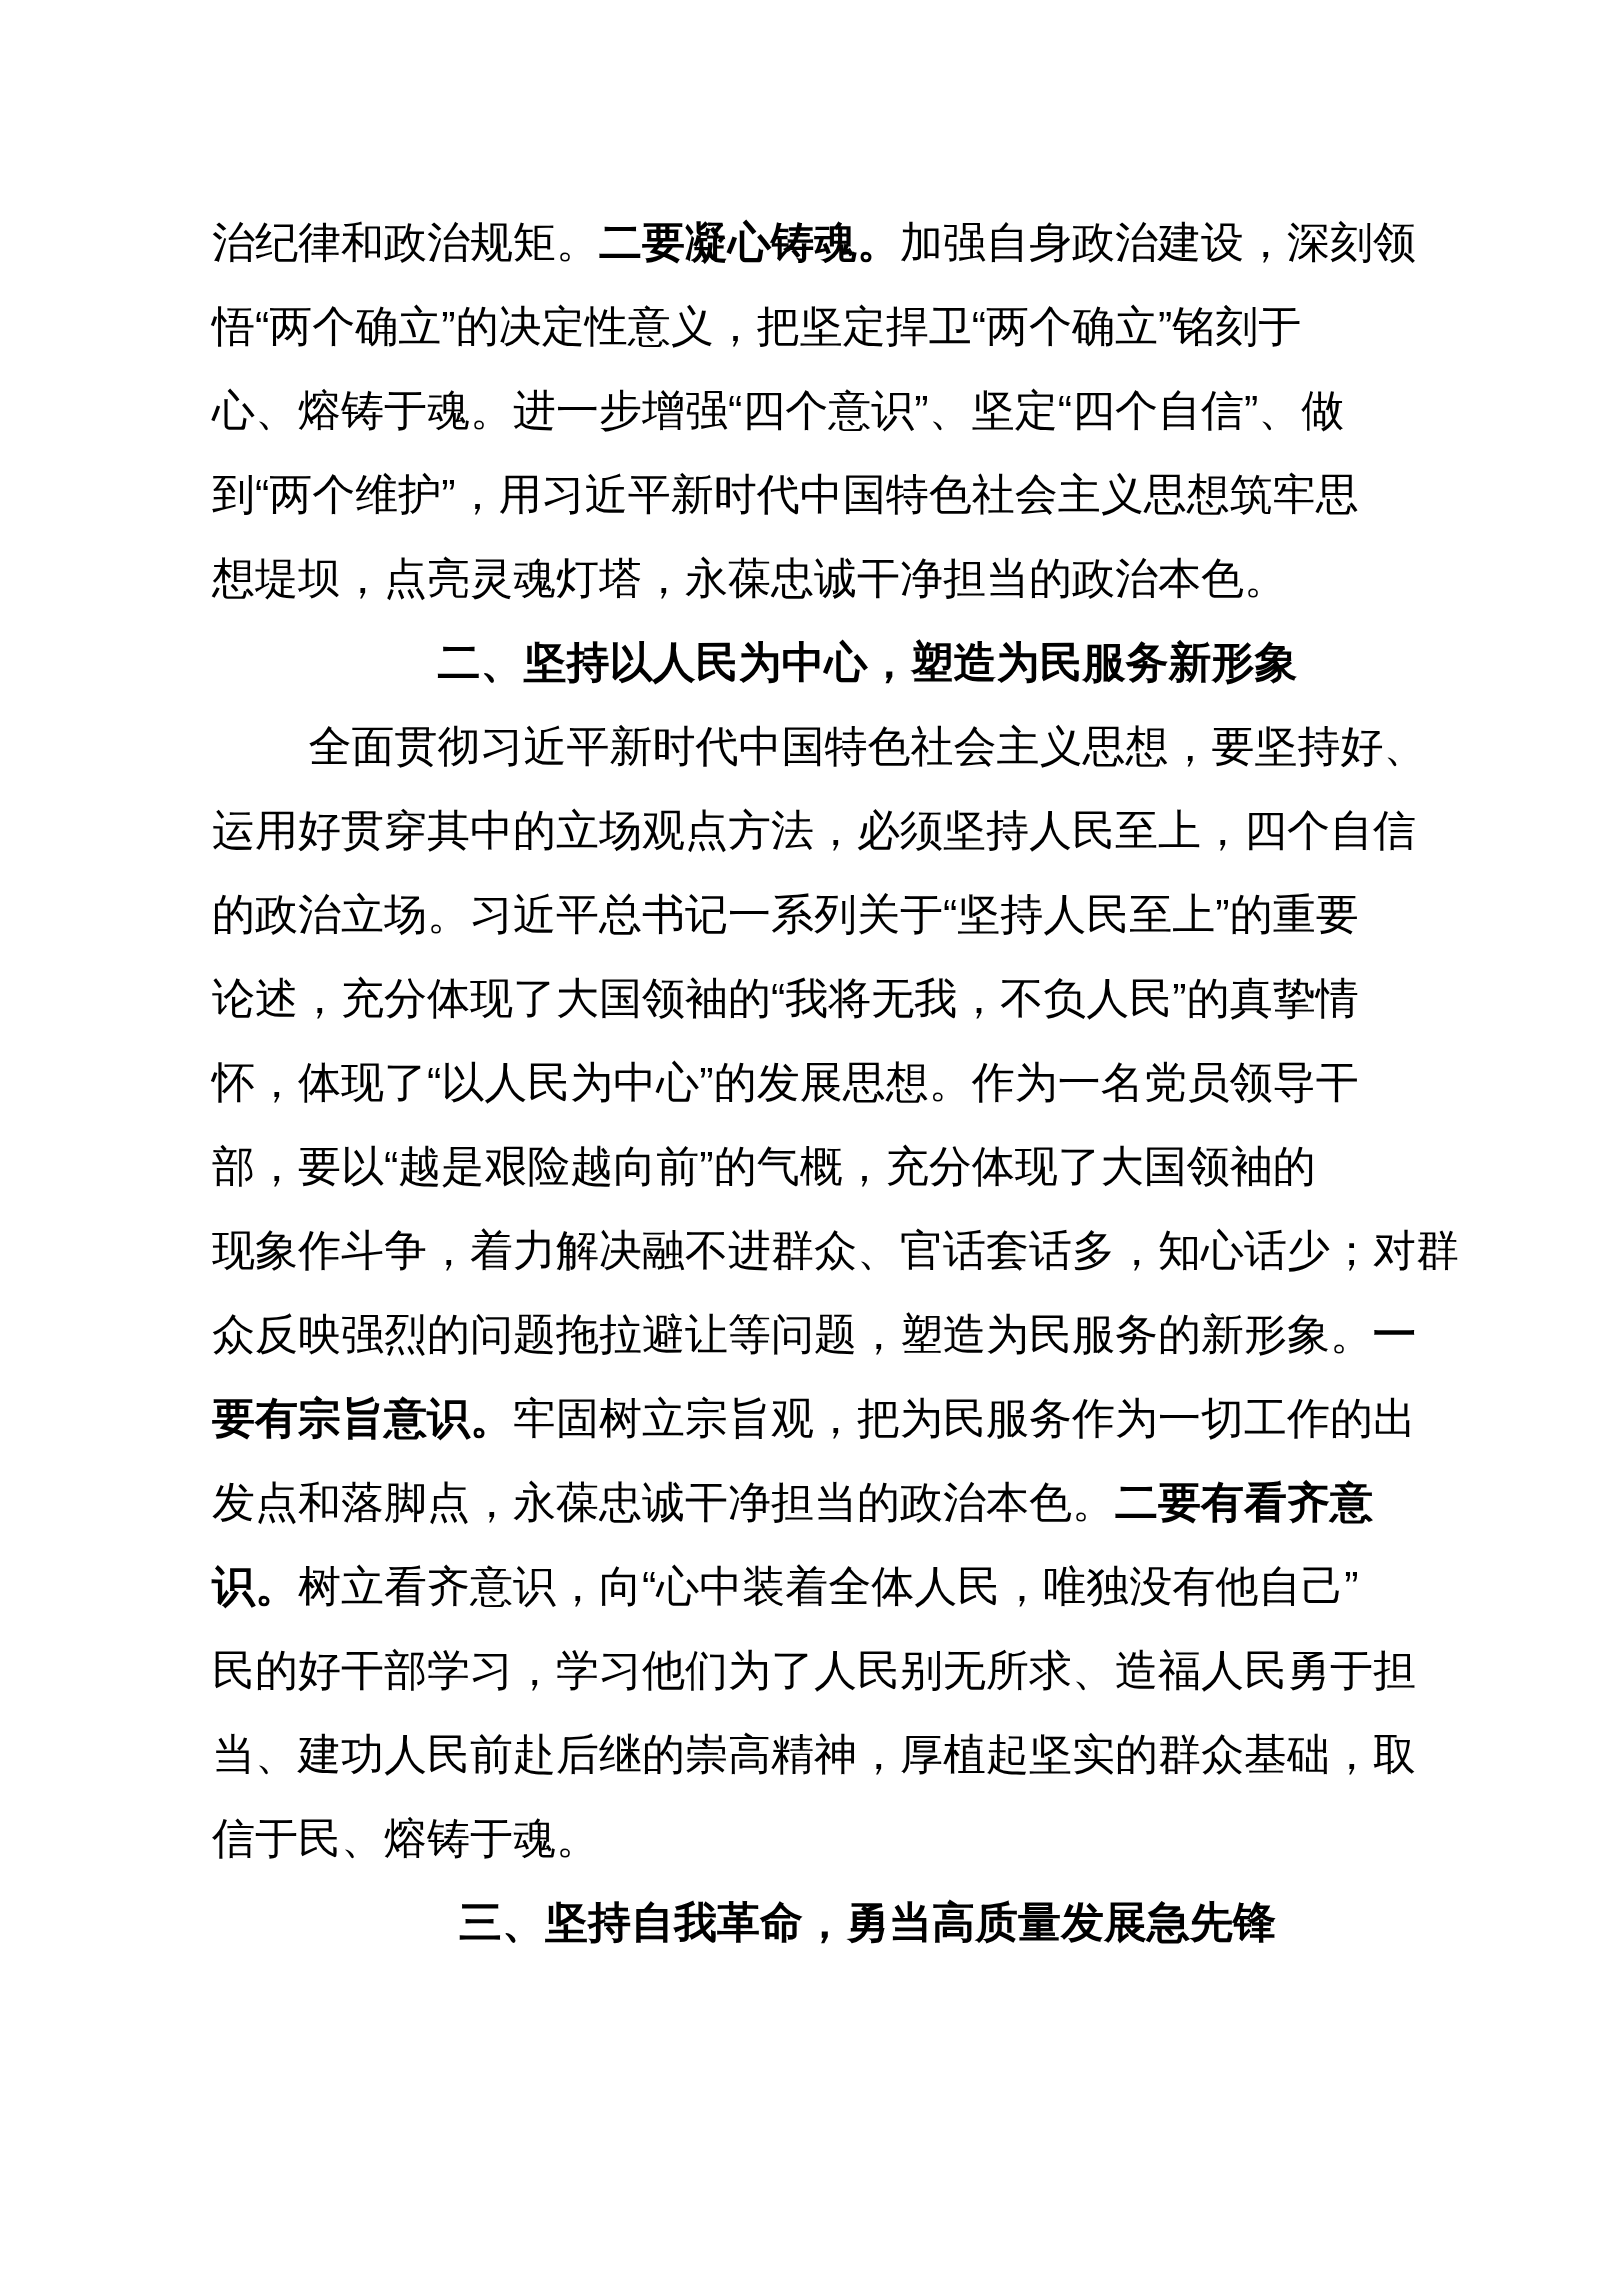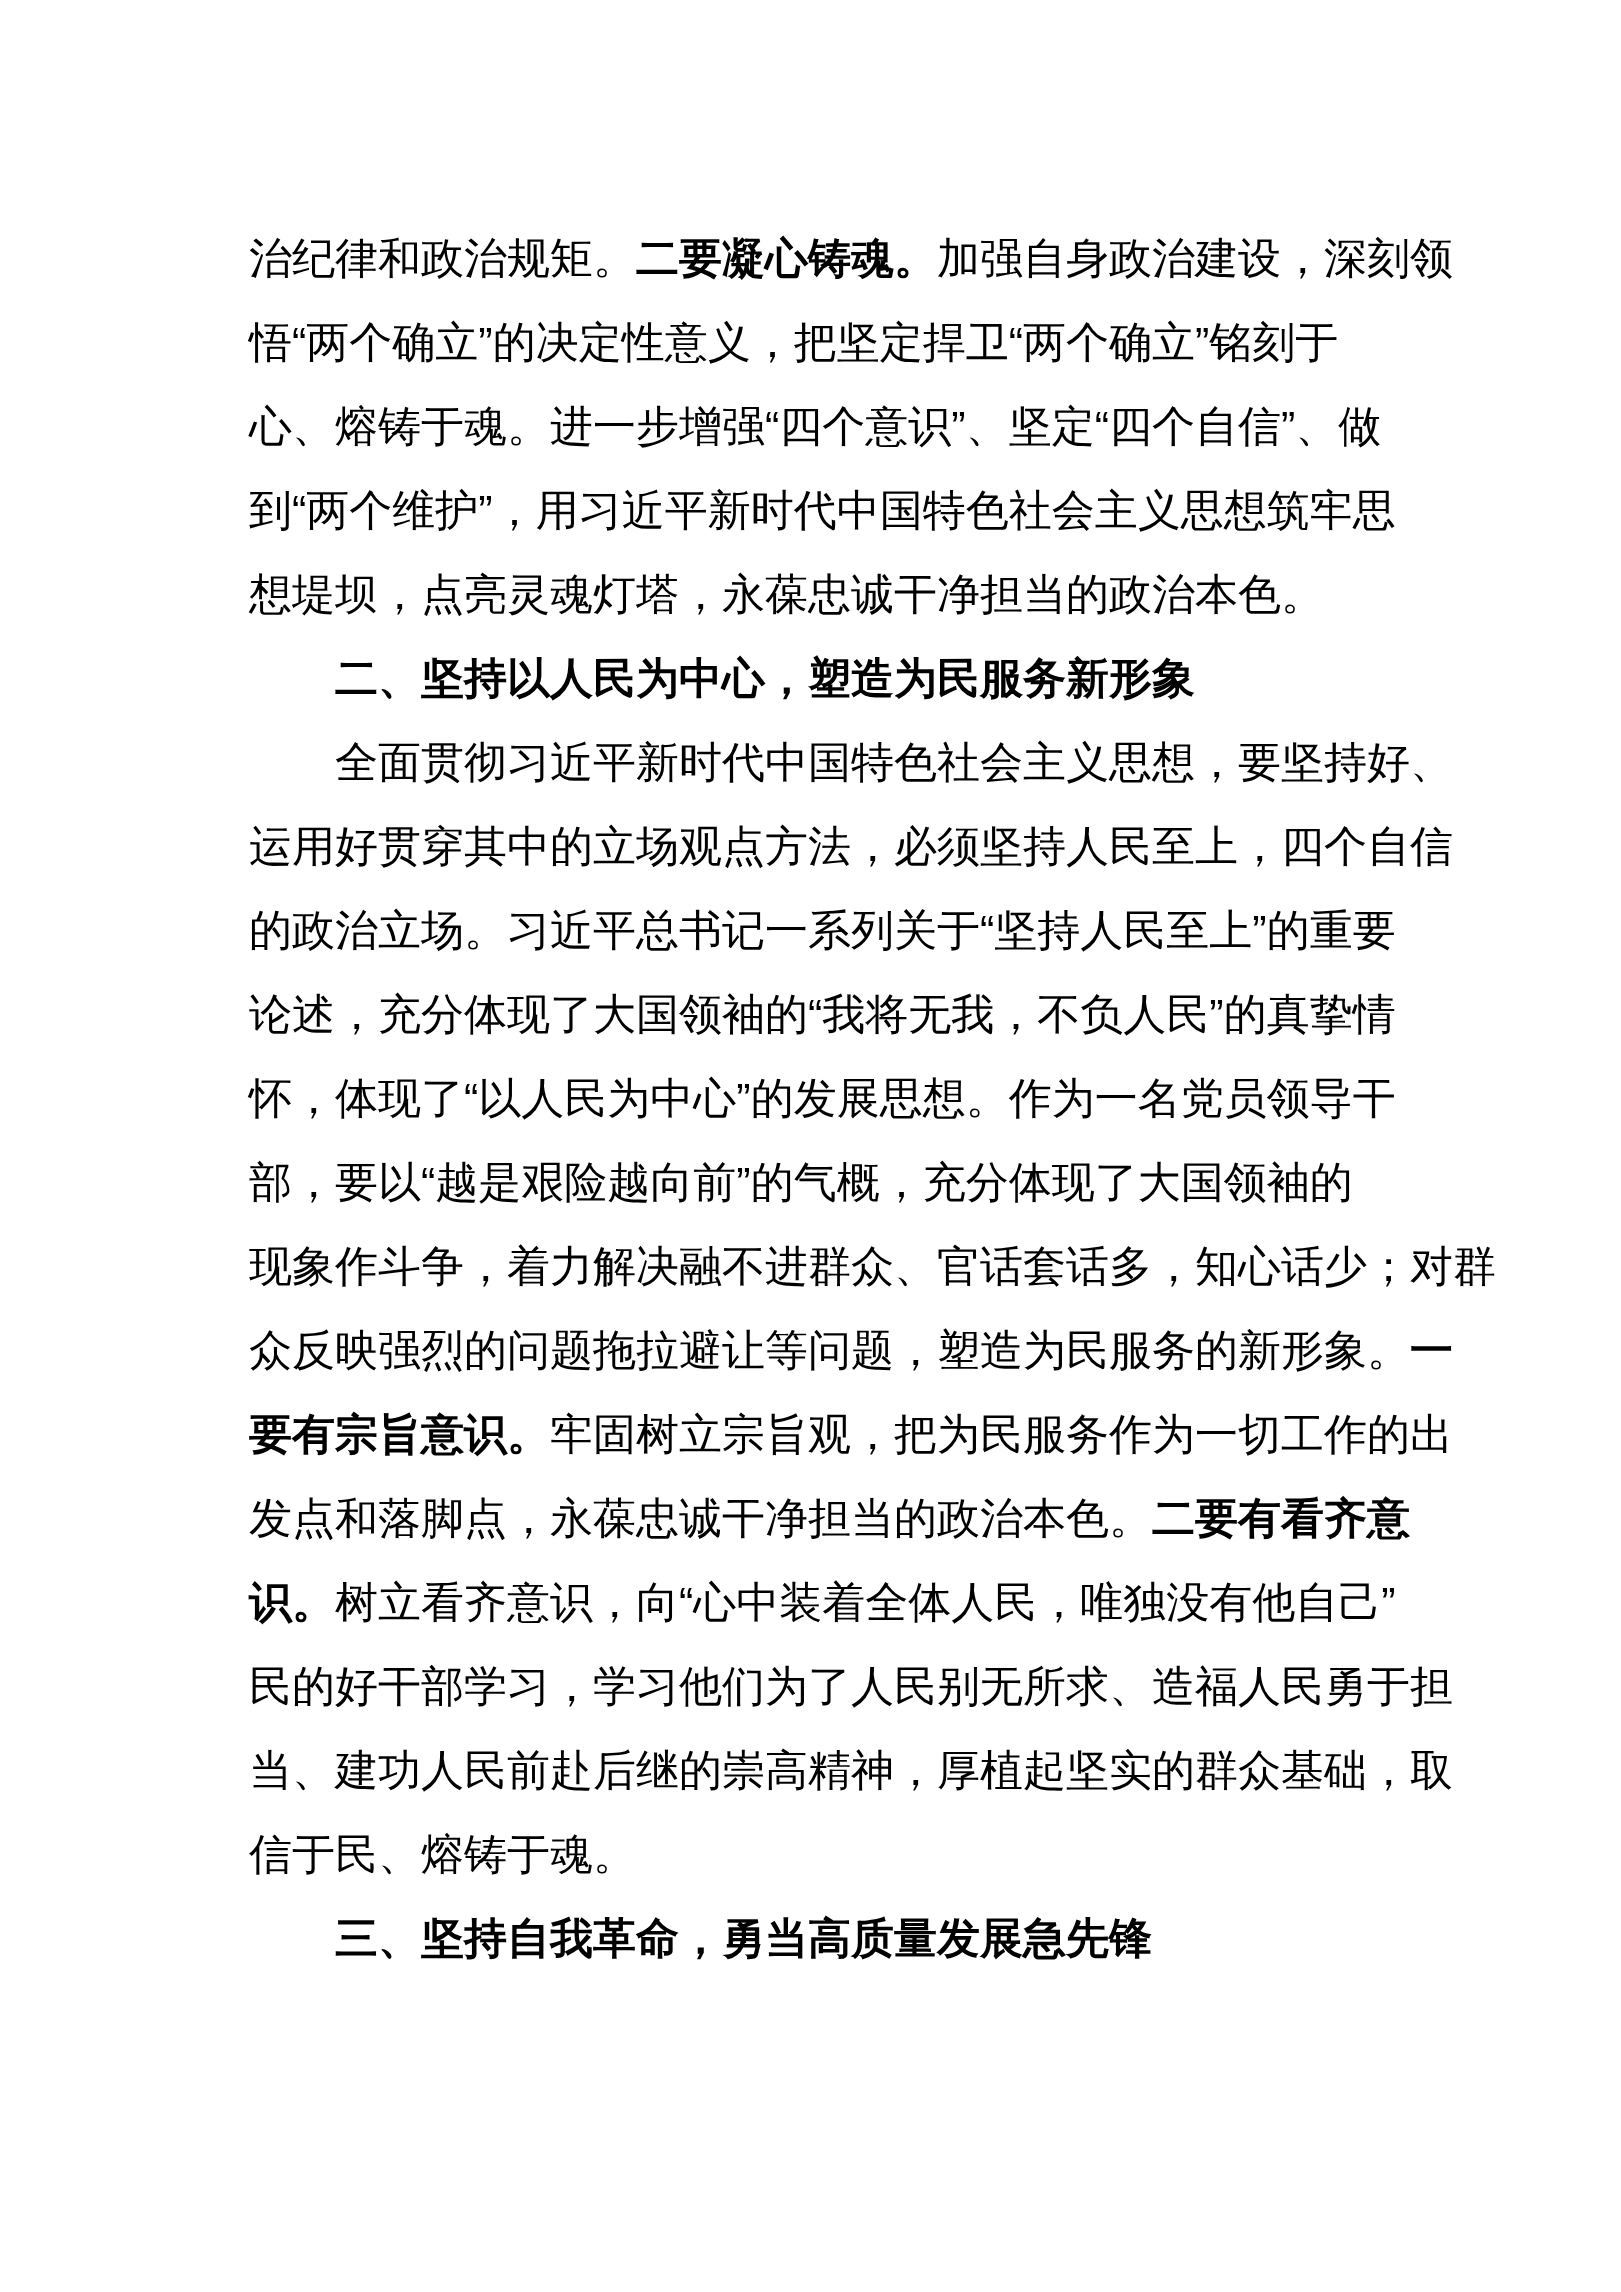--- a/index.html
+++ b/index.html
@@ -7,33 +7,32 @@
     position: relative;
     width: 1621px;
     height: 2293px;
     background: #ffffff;
     overflow: hidden;
     font-family: "Liberation Sans", "DejaVu Sans", sans-serif;
   }
   .text-block {
     position: absolute;
     left: 212px;
-    top: 216px;
+    top: 200px;
     width: 1225px;
-    margin-left: 37px;
   }
   .doc-line {
     height: 84px;
     line-height: 84px;
     font-size: 43px;
     color: #000000;
     white-space: nowrap;
     letter-spacing: 0;
   }
-  .doc-line.indent { padding-left: 86px; }
+  .doc-line.indent { padding-left: 86px; text-align: center; }
   .doc-line b, .doc-line .seg-bold {
     font-weight: bold;
     font-synthesis: weight;
   }
   .doc-line.heading { font-weight: bold; }
 </style>
 </head>
 <body>
 
 <div class="page" style="background: rgb(255, 255, 255);">

